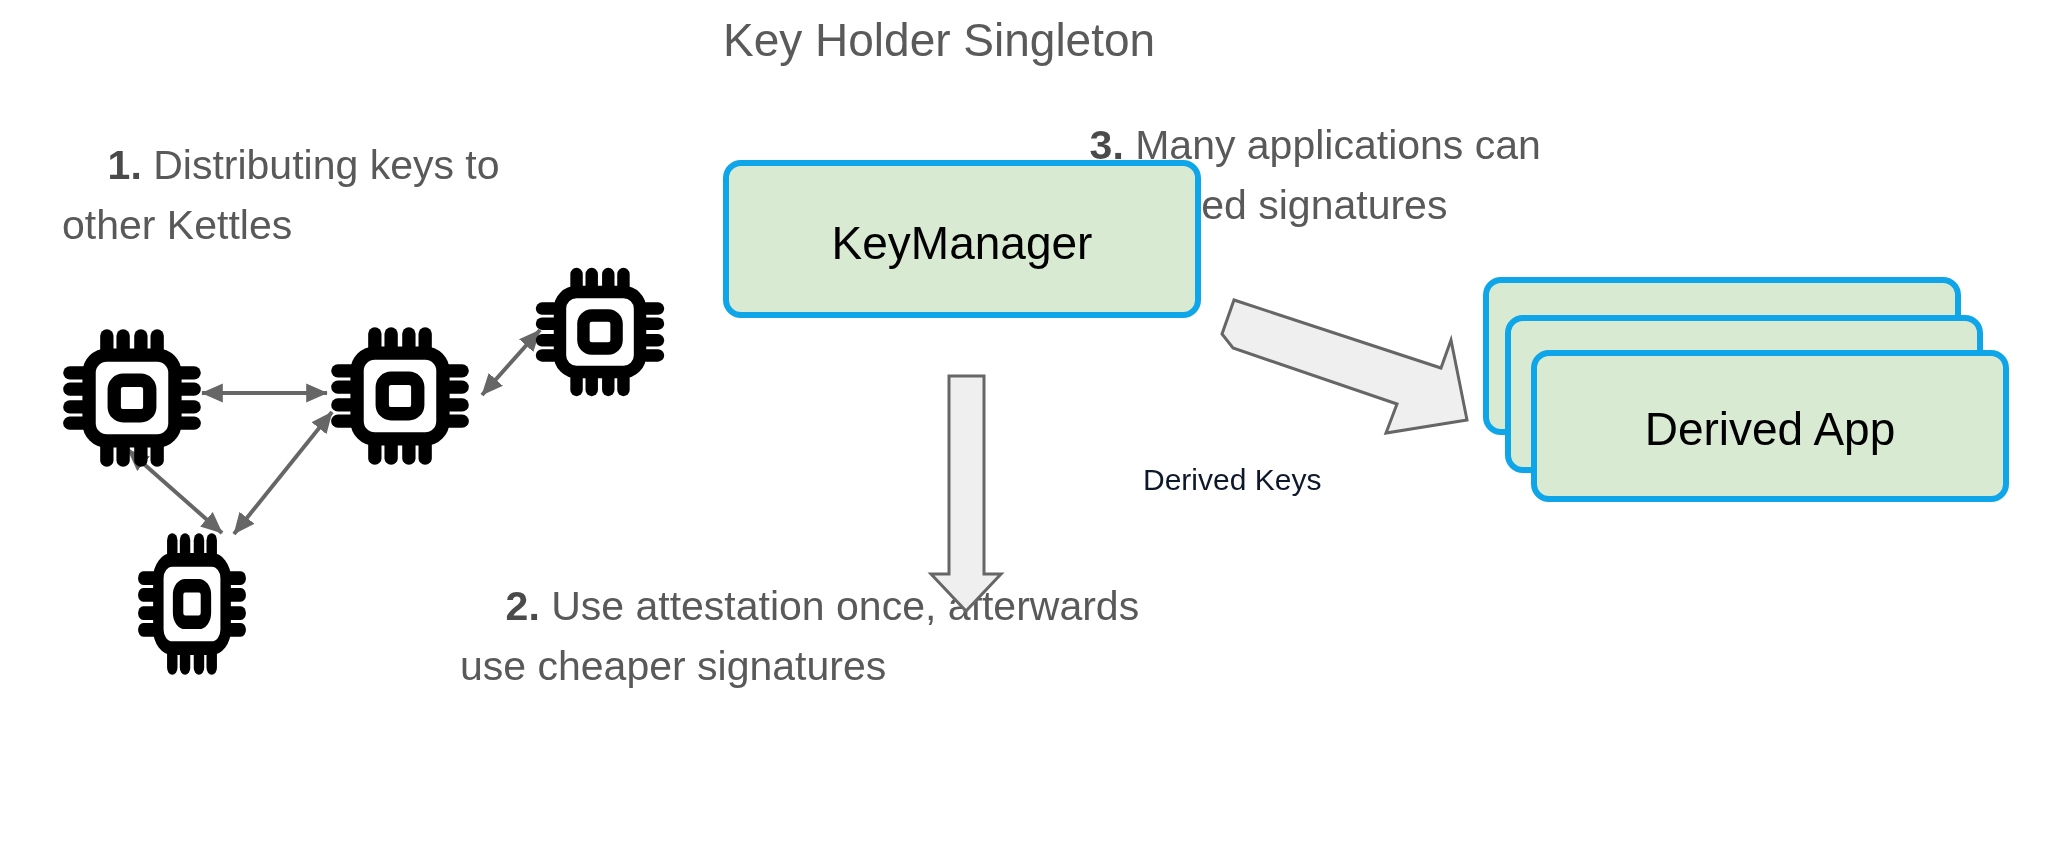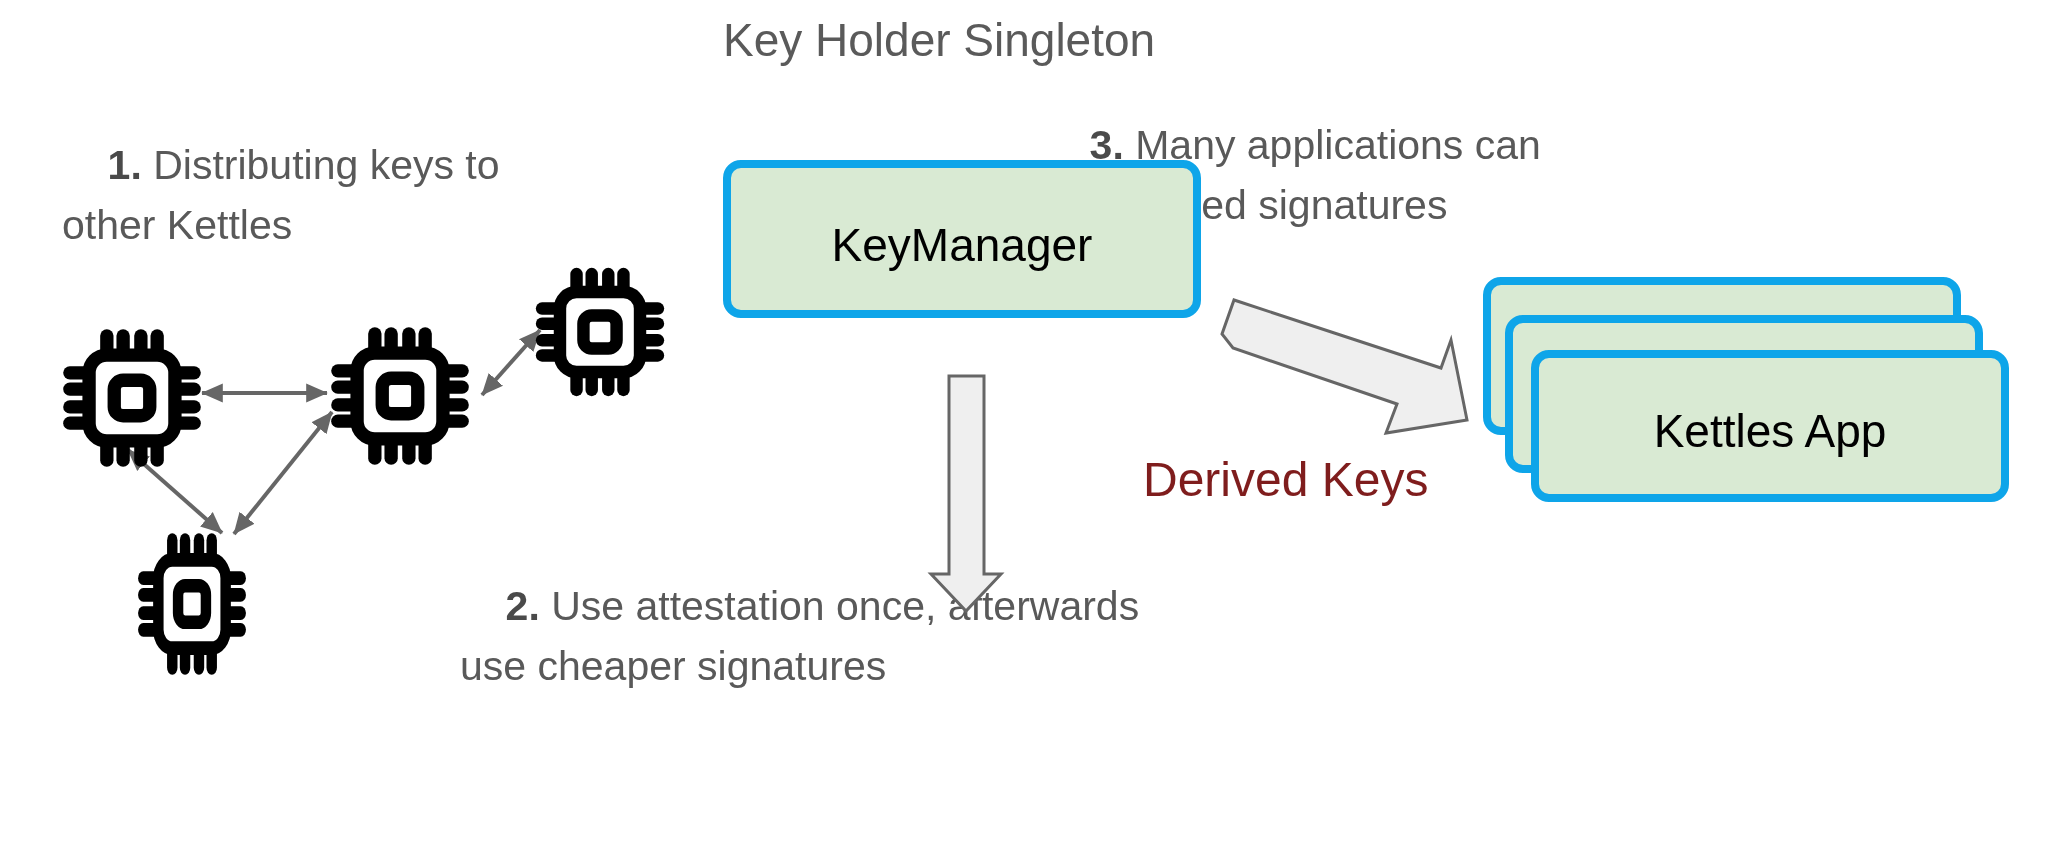--- a/index.html
+++ b/index.html
@@ -32,31 +32,31 @@
     color: #4a4a4a;
   }
   .title {
     color: #5a5a5a;
     font-size: 46px;
     line-height: 54px;
     font-weight: 400;
     white-space: nowrap;
   }
   .edge-label {
-    color: #7f1d1d;
-    font-size: 48px;
+    color: #0f172a;
+    font-size: 30px;
     line-height: 54px;
     font-weight: 400;
     white-space: nowrap;
   }
 
   
   .greenbox {
     background: #d9ead3;
-    border: 8px solid #0ea5e9;
+    border: 6px solid #0ea5e9;
     border-radius: 18px;
     box-sizing: border-box;
   }
   .greenbox-label {
     position: absolute;
     left: 0; right: 0;
     text-align: center;
     color: #000000;
     font-size: 46px;
     line-height: 50px;
@@ -101,21 +101,21 @@
   </div>
 
   <div class="abs greenbox" style="left:723px; top:160px; width:478px; height:158px;">
     <div class="greenbox-label" style="top:52px;">KeyManager</div>
   </div>
 
   <div id="app-stack" style="left:1483px; top:277px; width:530px; height:225px;">
     <div class="card greenbox" style="left:0px;  top:0px;   width:478px; height:158px;"></div>
     <div class="card greenbox" style="left:22px; top:38px;  width:478px; height:158px;"></div>
     <div class="card greenbox" style="left:48px; top:73px;  width:478px; height:152px;">
-      <div class="greenbox-label" style="top:48px;">Kettles App</div>
+      <div class="greenbox-label" style="top:48px;">Derived App</div>
     </div>
   </div>
 
   <svg class="svg-layer" viewBox="0 0 2046 856">
 
     <polygon points="949,376 984,376 984,574 1001,574 966,611 931,574 949,574" fill="#efefef" stroke="#666666" stroke-width="3" stroke-linejoin="miter"></polygon>
 
     <polygon points="1222,334 1234,300 1441,368 1451,340 1467,420 1386,433 1397,404 1233,348" fill="#efefef" stroke="#666666" stroke-width="3" stroke-linejoin="miter"></polygon>
   </svg>
 

